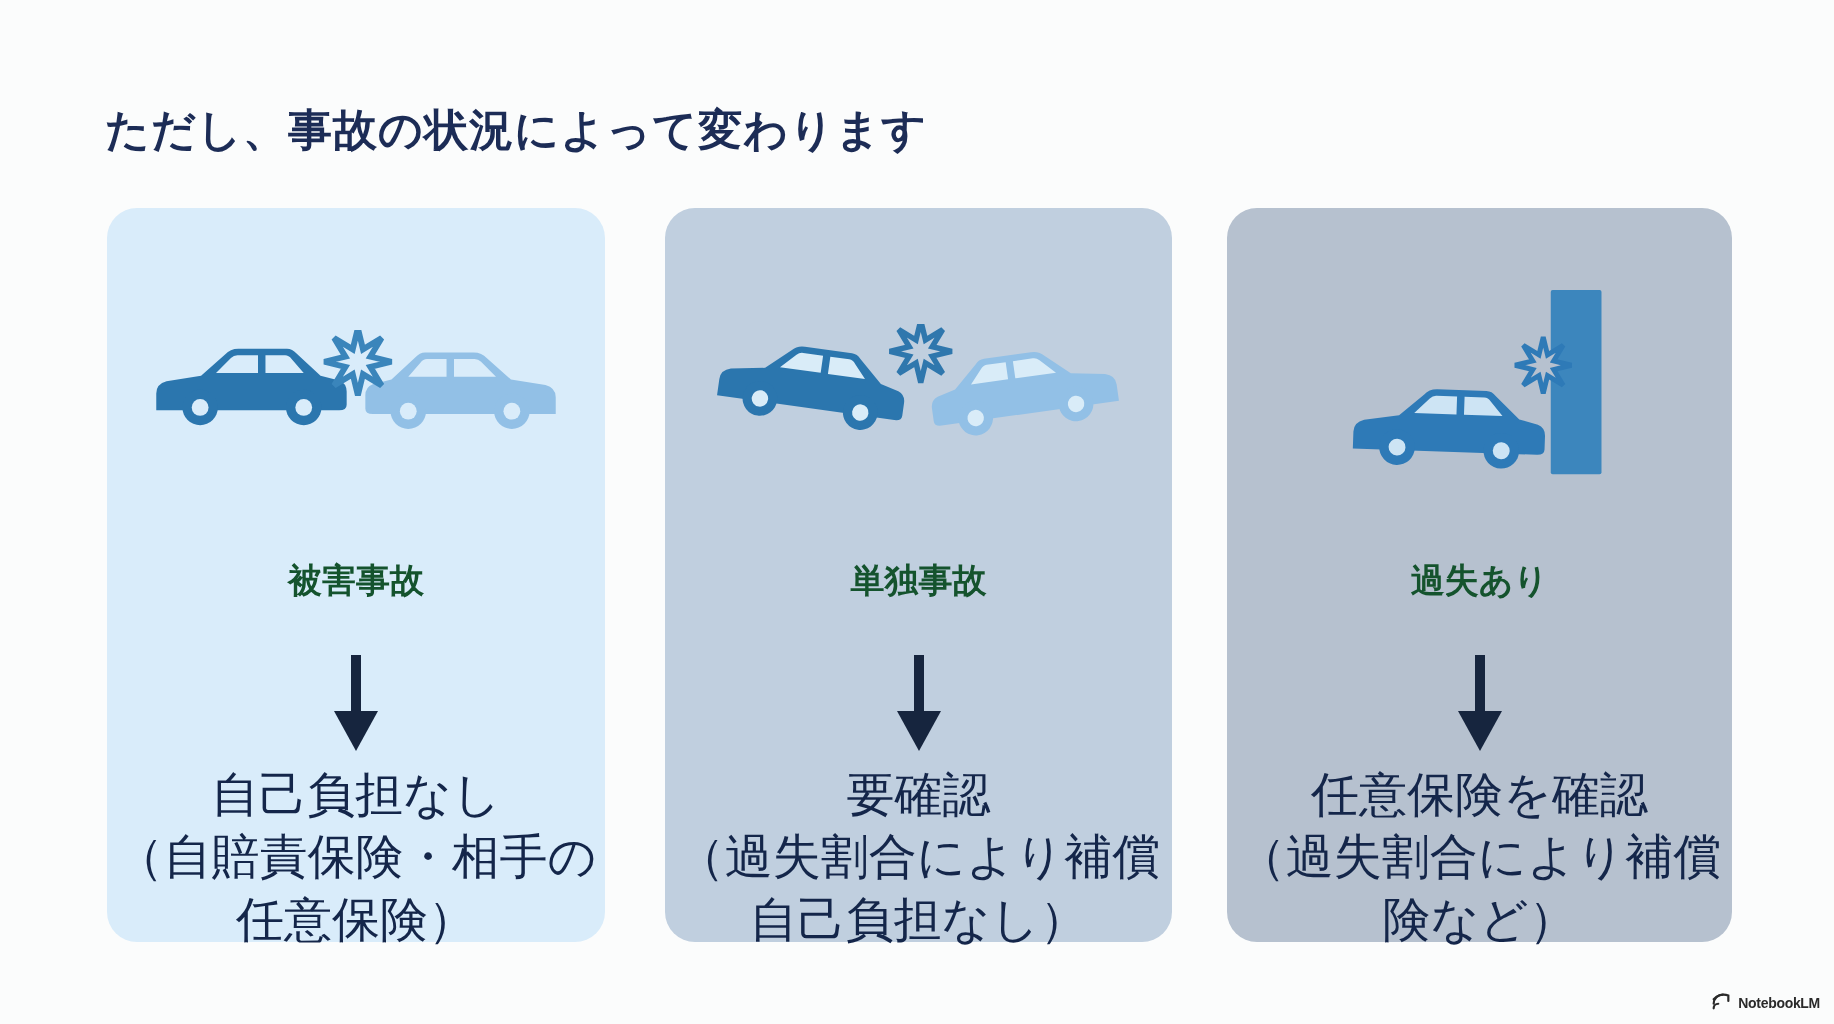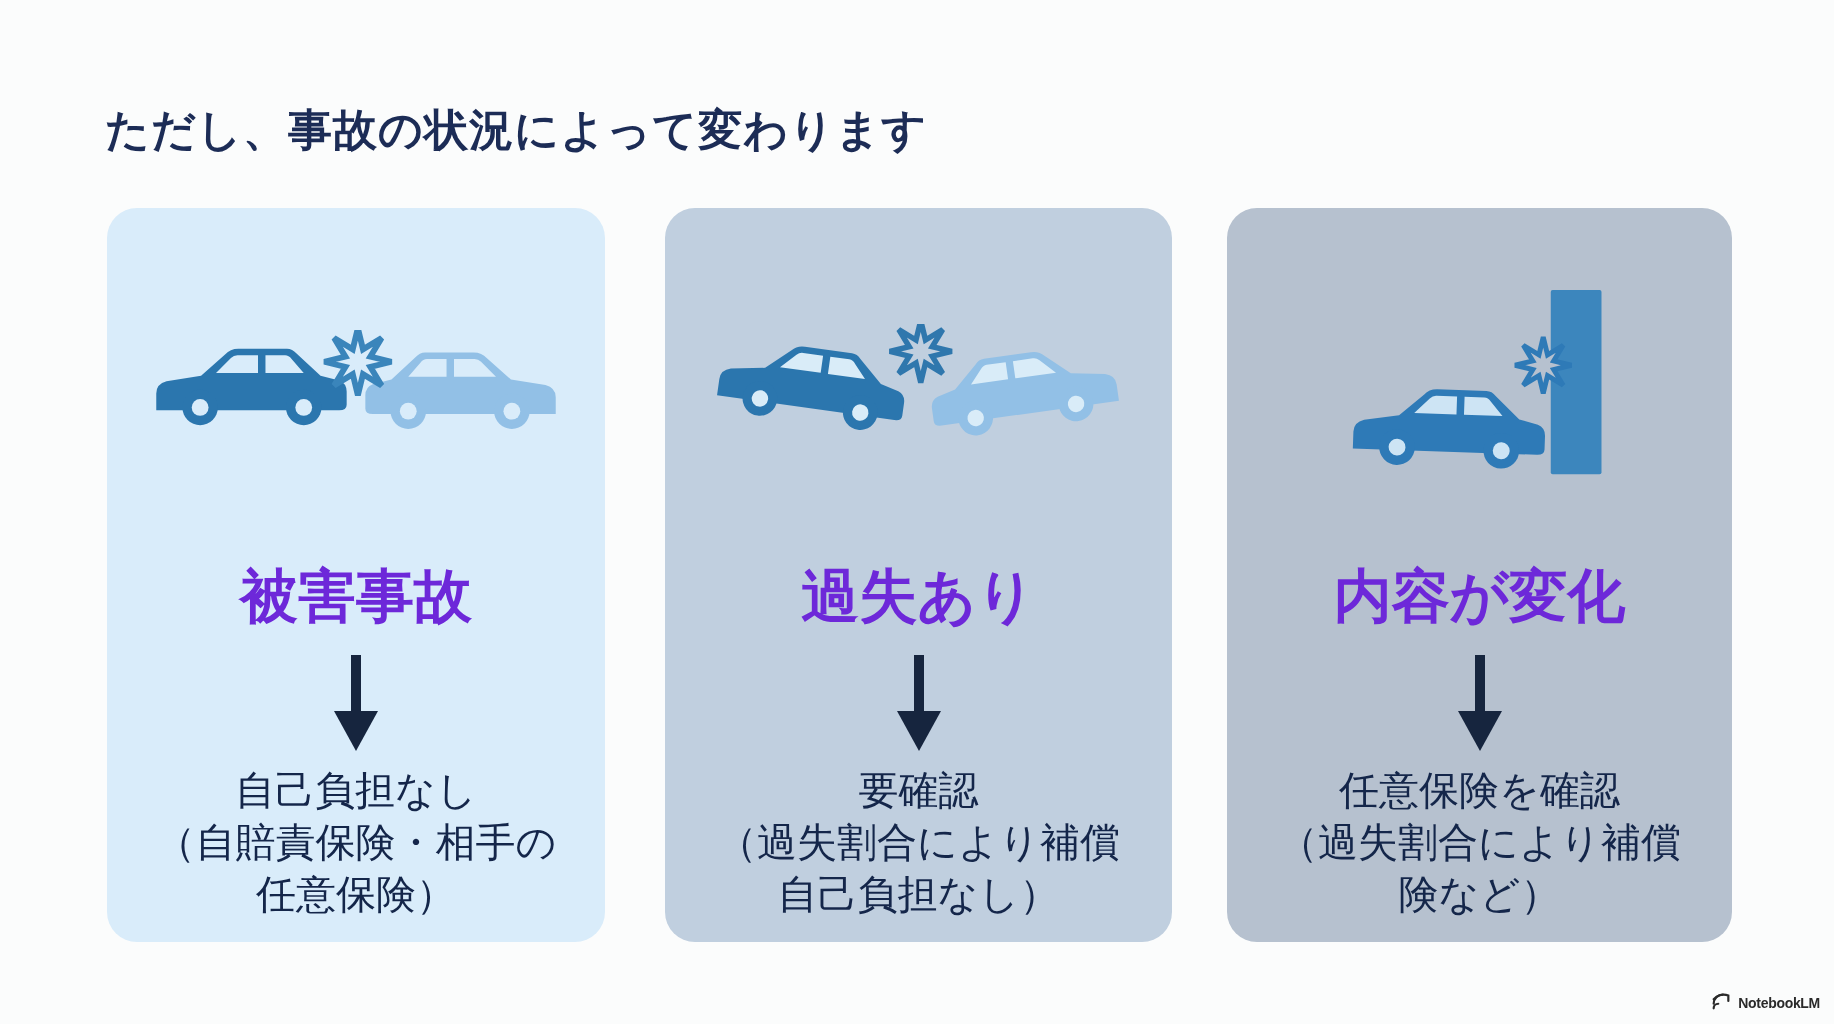--- a/index.html
+++ b/index.html
@@ -24,31 +24,31 @@
   .card-3{left:1227px;width:505px;background:#b6c1cf;}
 
   .icon-wrap{position:absolute;}
   .icon-wrap svg{display:block;}
   .icon-1{left:34px;top:122px;width:430px;}
   .icon-2{left:43px;top:116px;width:420px;}
   .icon-3{left:72px;top:80px;width:310px;}
 
   .card-heading{
     position:absolute;left:0;top:350px;width:100%;margin:0;
-    text-align:center;font-size:58px;font-weight:800;color:#6d28d9;
+    text-align:center;font-size:34px;font-weight:800;color:#14532d;
   }
 
   .arrow{
     position:absolute;left:50%;top:447px;width:60px;height:96px;
     transform:translateX(-50%);
   }
 
   .card-body{
     position:absolute;left:0;top:556px;width:100%;margin:0;
-    text-align:center;font-size:40px;font-weight:500;line-height:1.3;
+    text-align:center;font-size:48px;font-weight:500;line-height:1.3;
     color:#14264a;white-space:pre-line;
   }
 
   .brand{
     position:absolute;right:14px;bottom:8px;
     display:flex;align-items:center;gap:6px;
   }
   .brand-text{
     font-size:14px;font-weight:700;color:#2a2a2a;letter-spacing:-0.3px;
   }
@@ -119,21 +119,21 @@
           <path fill="#d9ecf8" d="M127,23 L148,23 Q152,23 155,27 L168,42 L127,42 Z"></path>
           <circle cx="57" cy="79" r="19" fill="#92c0e6"></circle>
             <circle cx="57" cy="79" r="9" fill="#d9ecf8"></circle>
           <circle cx="168" cy="79" r="19" fill="#92c0e6"></circle>
             <circle cx="168" cy="79" r="9" fill="#d9ecf8"></circle>
         </g>
 
         <polygon transform="translate(233,30) scale(0.85)" fill="#c0cfdf" stroke="#2f77ad" stroke-width="7" points="0,-40 6.1,-14.8 28.3,-28.3 14.8,-6.1 40,0 14.8,6.1 28.3,28.3 6.1,14.8 0,40 -6.1,14.8 -28.3,28.3 -14.8,6.1 -40,0 -14.8,-6.1 -28.3,-28.3 -6.1,-14.8"></polygon>
       </svg>
     </div>
-    <h2 class="card-heading">過失あり</h2>
+    <h2 class="card-heading">単独事故</h2>
     <div class="arrow">
       <svg viewBox="0 0 60 96" width="60" height="96" xmlns="http://www.w3.org/2000/svg">
         <rect x="25" y="0" width="10" height="60" fill="#16253e"></rect>
         <polygon points="8,56 52,56 30,96" fill="#16253e"></polygon>
       </svg>
     </div>
     <p class="card-body">要確認
 （過失割合により補償
 自己負担なし）</p>
   </section>
@@ -150,21 +150,21 @@
           <path fill="#cde4f4" d="M127,23 L148,23 Q152,23 155,27 L168,42 L127,42 Z"></path>
           <circle cx="57" cy="79" r="19" fill="#2e7ab7"></circle>
             <circle cx="57" cy="79" r="9" fill="#cde4f4"></circle>
           <circle cx="168" cy="79" r="19" fill="#2e7ab7"></circle>
             <circle cx="168" cy="79" r="9" fill="#cde4f4"></circle>
         </g>
 
         <polygon transform="translate(260,82) scale(0.75)" fill="#b6c1cf" stroke="#2e7ab7" stroke-width="7" points="0,-40 6.1,-14.8 28.3,-28.3 14.8,-6.1 40,0 14.8,6.1 28.3,28.3 6.1,14.8 0,40 -6.1,14.8 -28.3,28.3 -14.8,6.1 -40,0 -14.8,-6.1 -28.3,-28.3 -6.1,-14.8"></polygon>
       </svg>
     </div>
-    <h2 class="card-heading">内容が変化</h2>
+    <h2 class="card-heading">過失あり</h2>
     <div class="arrow">
       <svg viewBox="0 0 60 96" width="60" height="96" xmlns="http://www.w3.org/2000/svg">
         <rect x="25" y="0" width="10" height="60" fill="#16253e"></rect>
         <polygon points="8,56 52,56 30,96" fill="#16253e"></polygon>
       </svg>
     </div>
     <p class="card-body">任意保険を確認
 （過失割合により補償
 険など）</p>
   </section>

